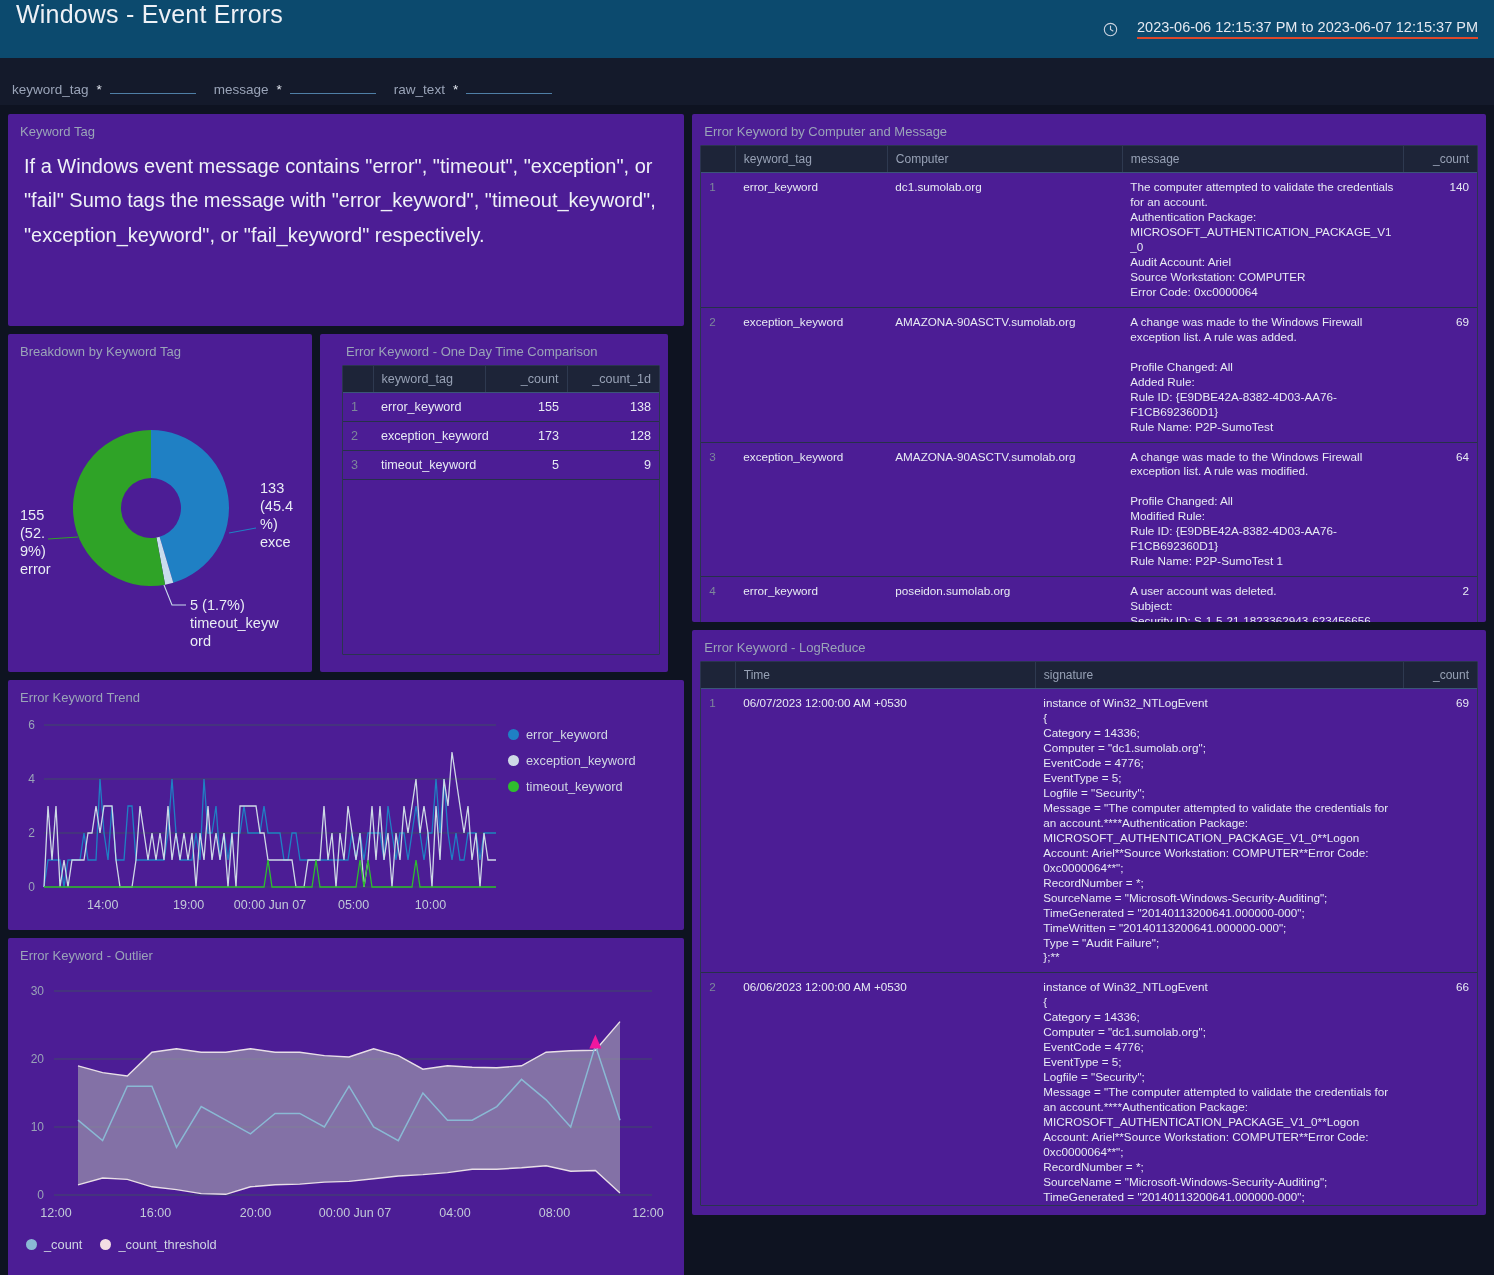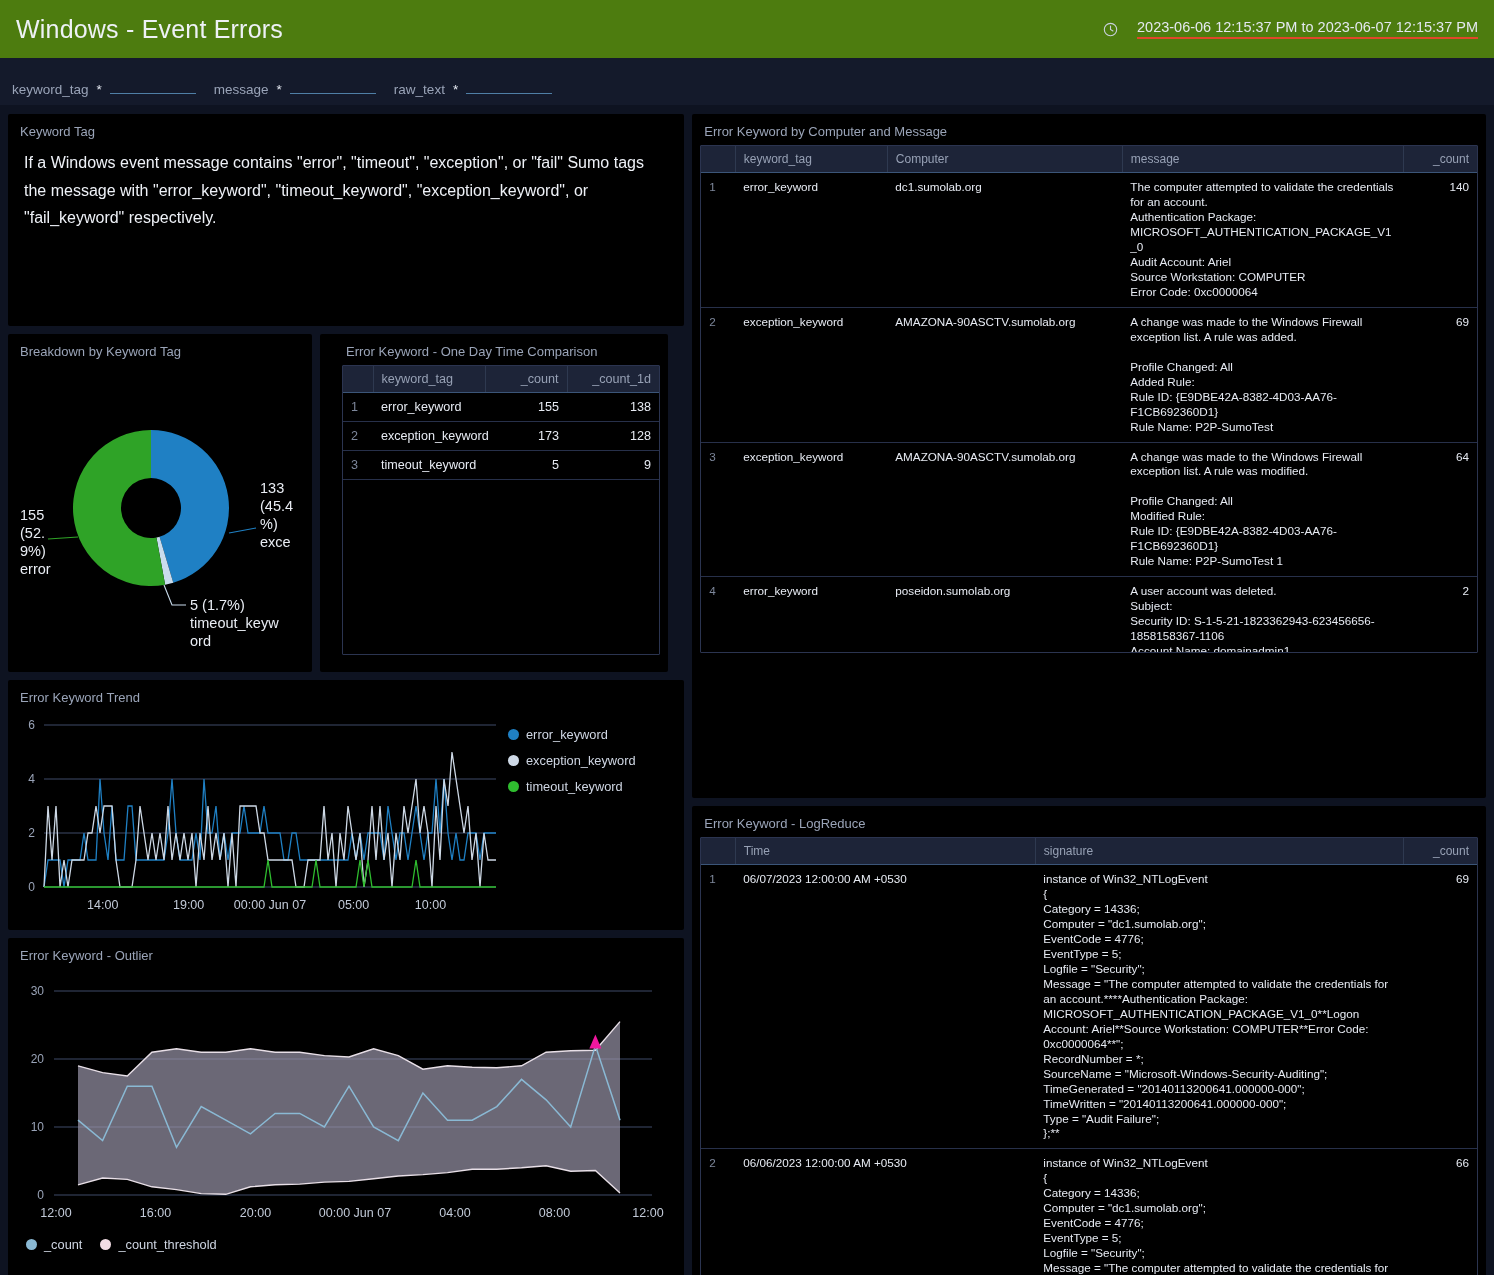--- a/index.html
+++ b/index.html
@@ -6,22 +6,22 @@
   html, body {
     margin: 0; padding: 0;
     background: #0e1321;
     font-family: "Liberation Sans", sans-serif;
     color: #dfe4ee;
   }
   body { width: 1494px; height: 1275px; overflow: hidden; }
 
   
   .topbar {
-    height: 58px; display: flex; align-items: center; justify-content: space-between;
-    padding: 0 16px; background: #4d7c0f;
+    height: 58px; display: flex; justify-content: space-between;
+    padding: 0 16px; background: #0c4a6e;
   }
   .dash-title { font-size: 25px; color: #eef1f6; font-weight: 400; letter-spacing: .2px; }
   .timerange { display: flex; align-items: center; gap: 19px; font-size: 14.5px; color: #e4e8f0; }
   .timerange .tr-text { border-bottom: 2px solid #e0482a; padding-bottom: 2px; }
   .clock-icon { width: 15px; height: 15px; flex: 0 0 auto; }
 
   .filterbar {
     height: 48px; display: flex; align-items: flex-end; gap: 18px;
     padding: 0 12px 8px 12px; background: #141a2b;
     border-bottom: 1px solid #0e1321;
@@ -31,26 +31,26 @@
   .filter-input {
     display: inline-block; min-width: 86px; padding-bottom: 2px;
     border-bottom: 1px solid #4f7fa6; font-size: 13.5px; color: #e6eaf2;
   }
 
   
   .board { display: flex; gap: 8px; padding: 8px; }
   .col-left { width: 680px; display: flex; flex-direction: column; gap: 8px; }
   .col-right { width: 798px; display: flex; flex-direction: column; gap: 8px; }
 
-  .panel { background: #000000; border-radius: 2px; position: relative; overflow: hidden; }
+  .panel { background: #4c1d95; border-radius: 2px; position: relative; overflow: hidden; }
   .panel-title { font-size: 13px; color: #9aa4b8; padding: 10px 12px 6px 12px; }
 
   
   .text-panel-body {
-    padding: 4px 16px 14px 16px; font-size: 16px; line-height: 1.72; color: #eef1f7;
+    padding: 4px 16px 14px 16px; font-size: 20px; line-height: 1.72; color: #eef1f7;
   }
 
   
   .tbl { width: 100%; border-collapse: collapse; font-size: 11.7px; table-layout: fixed; }
   .tbl thead th {
     background: #1d2438; color: #97a1b5; font-weight: 400; text-align: left;
     padding: 6px 8px; border-bottom: 1px solid #3b5578; font-size: 12px;
   }
   .tbl thead th.num { text-align: right; }
   .tbl thead th + th { border-left: 1px solid #2e3950; }
@@ -266,21 +266,21 @@
               <span class="dot" style="background: rgb(243, 221, 228);"></span>
               <span>_count_threshold</span>
             </div>
           </div>
       </div>
     </div>
   </div>
 
   <div class="col-right">
 
-    <div class="panel" style="height:684px;">
+    <div class="panel" style="height:508px;">
       <div class="panel-title">Error Keyword by Computer and Message</div>
       <div class="tbl-wrap">
         <div class="grid-frame" style="height:508px; overflow:hidden;">
           <table class="tbl">
             <colgroup>
                 <col style="width:34px">
                 <col style="width:152px">
                 <col style="width:235px">
                 <col>
                 <col style="width:74px">

